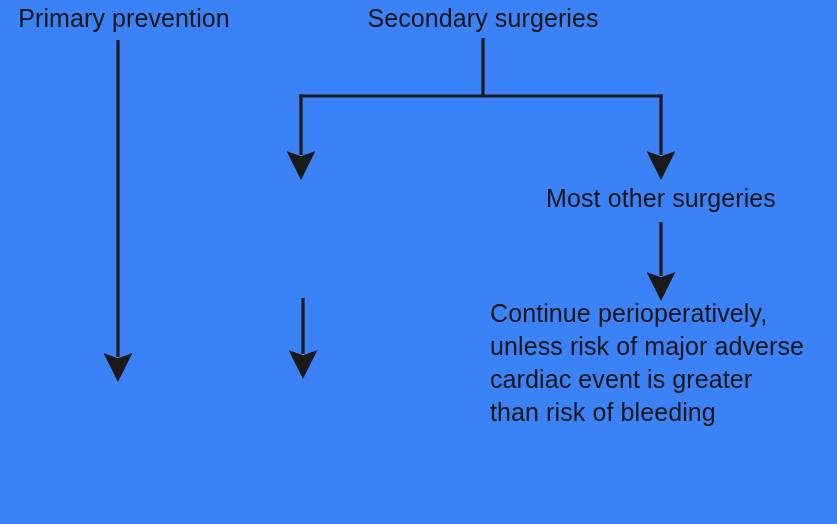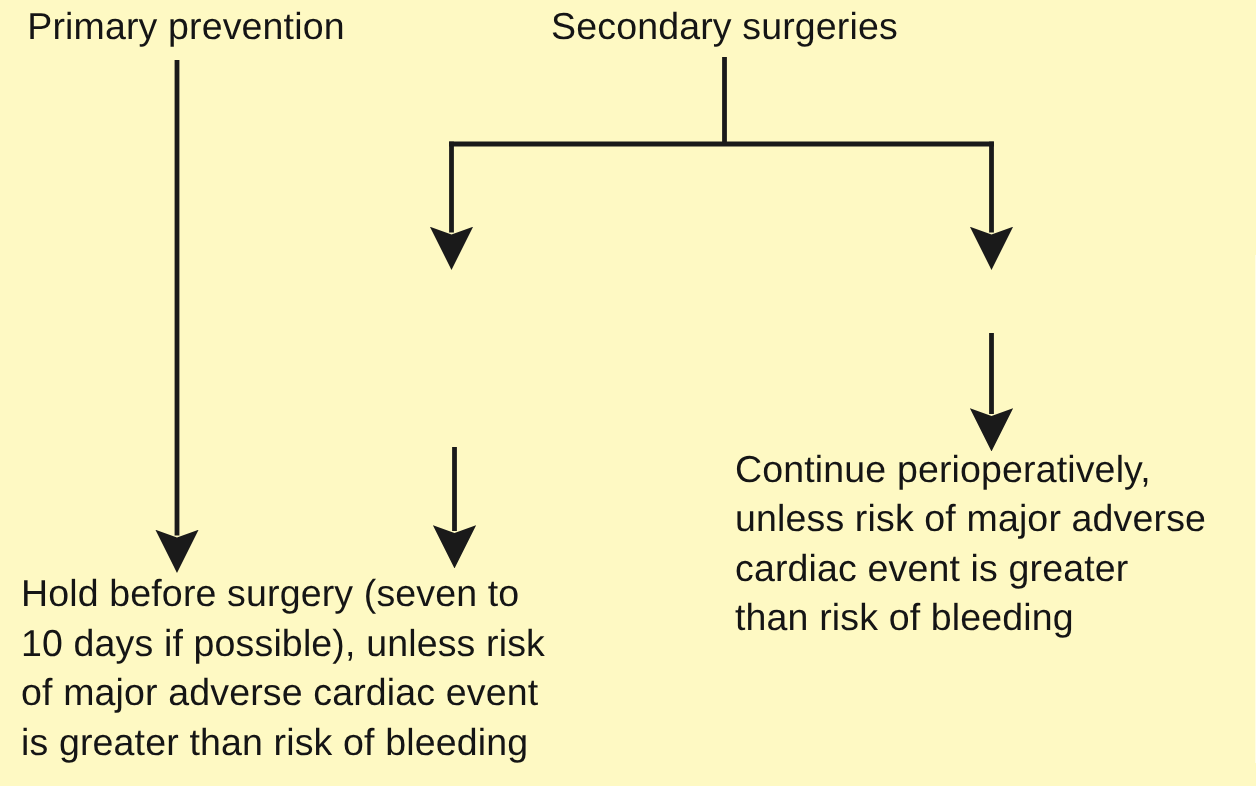--- a/index.html
+++ b/index.html
@@ -4,21 +4,21 @@
 <style>
   html, body {
     margin: 0;
     padding: 0;
     background: #ffffff;
   }
   #canvas {
     position: relative;
     width: 837px;
     height: 524px;
-    background: #fef9c3;
+    background: #3b82f6;
     font-family: "Liberation Sans", sans-serif;
     color: #0d0d0d;
     overflow: hidden;
   }
   .node {
     position: absolute;
     font-size: 25px;
     line-height: 33px;
     color: #151515;
     white-space: pre-line;
@@ -105,24 +105,21 @@
     <g>
       <line x1="661" y1="222" x2="661" y2="276" stroke="#1a1a1a" stroke-width="3.2" marker-end="url(#arrowhead)"></line>
     </g>
   </svg>
 
   <div class="node center" id="node-primary-prevention">Primary prevention</div>
 
   <div class="node center" id="node-secondary-prevention">Secondary surgeries</div>
 
 
+  <div class="node center" id="node-most-other-surgeries">Most other surgeries</div>
 
   <div class="node left" id="node-continue-perioperatively">Continue perioperatively,
 unless risk of major adverse
 cardiac event is greater
 than risk of bleeding</div>
 
-  <div class="node left" id="node-hold-before-surgery">Hold before surgery (seven to
-10 days if possible), unless risk
-of major adverse cardiac event
-is greater than risk of bleeding</div>
 
 </div>
 
 </body></html>

